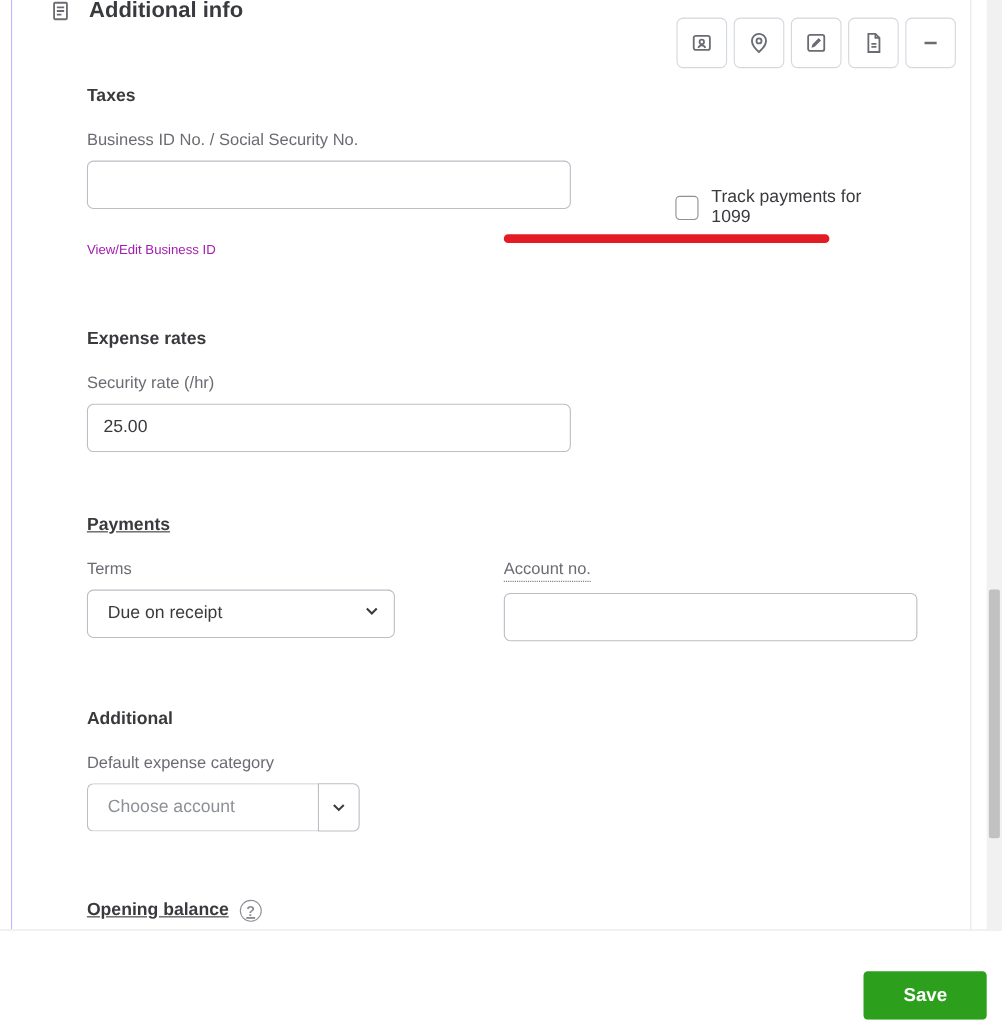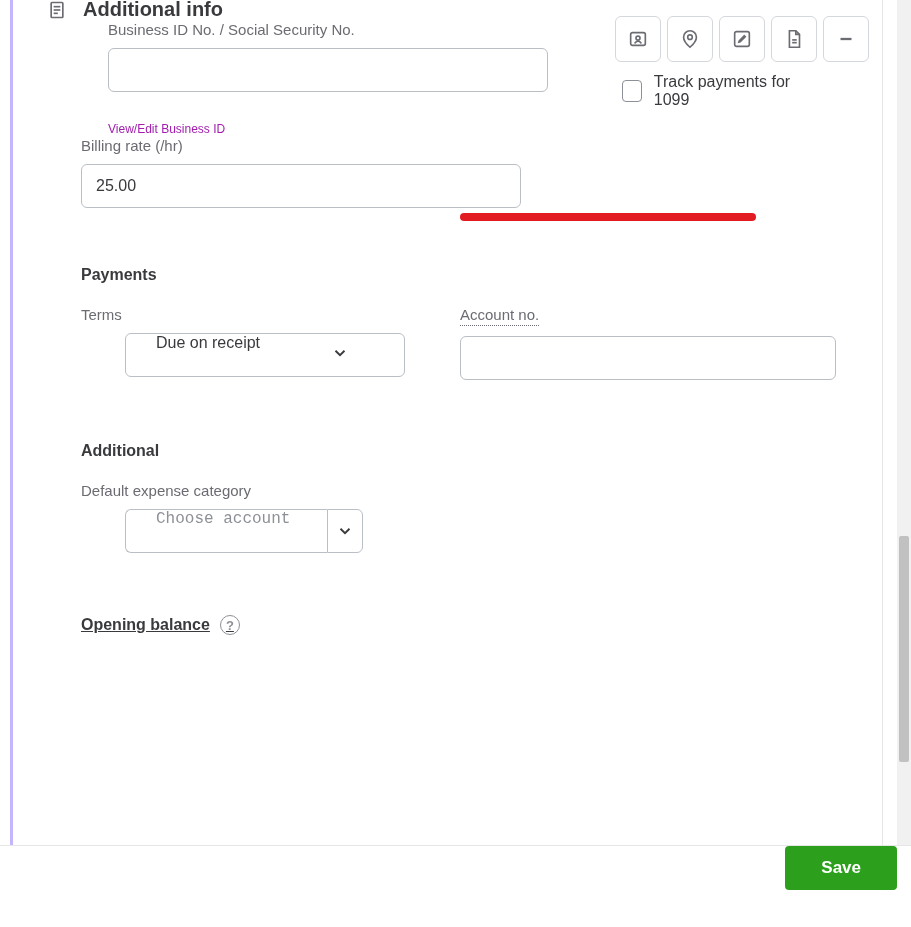--- a/index.html
+++ b/index.html
@@ -11,21 +11,21 @@
       height: 927px;
       position: relative;
       overflow: hidden;
     }
     .scroll-area {
       position: absolute;
       left: 10px;
       right: 28px;
       top: 0;
       bottom: 82px;
-      border-left: 3px solid #c4b5fd;
+      border-left: 1px solid #c4b5fd;
       border-right: 1px solid #e6e6e6;
       background: #fff;
       overflow: hidden;
     }
     .content {
       padding: 0 68px 0 68px;
     }
     .section-header {
       display: flex;
       align-items: center;
@@ -93,21 +93,20 @@
     .link {
       display: inline-block;
       color: #a21caf;
       font-size: 12px;
       margin-top: 30px;
       cursor: pointer;
     }
     .row-inline {
       display: flex;
       align-items: flex-start;
-      margin-left: 27px;
     }
     .checkbox-wrap {
       display: flex;
       align-items: center;
       gap: 12px;
       margin-top: 52px;
       position: relative;
     }
     .checkbox {
       width: 22px;
@@ -137,47 +136,46 @@
     .col { flex: 0 0 auto; }
     .select-wrap {
       position: relative;
       width: 280px;
     }
     .select {
       width: 100%;
       height: 44px;
       border: 1px solid #babec5;
       border-radius: 6px;
-      padding: 0 44px 0 30px;
-      font-size: 16px;
-      color: #393a3d;
-      background: #fff;
-      display: flex;
-      cursor: pointer;
-      margin-left: 44px;
+      padding: 0 44px 0 18px;
+      font-size: 16px;
+      color: #393a3d;
+      background: #fff;
+      display: flex;
+      align-items: center;
+      cursor: pointer;
     }
     .select.placeholder { color: #8d9096; }
     .select-chevron {
       position: absolute;
       right: 12px;
       top: 50%;
       transform: translateY(-50%);
       color: #393a3d;
       pointer-events: none;
     }
     .select-wrap.split .select {
       padding-right: 14px;
       border-right: none;
       border-radius: 6px 0 0 6px;
       width: 238px;
     }
     .select-wrap.split {
       display: flex;
-      width: 282px;
-      font-family: Liberation Mono, monospace;
+      width: 248px;
     }
     .split-btn {
       width: 44px;
       height: 44px;
       border: 1px solid #babec5;
       border-radius: 0 6px 6px 0;
       display: flex;
       align-items: center;
       justify-content: center;
       background: #fff;
@@ -200,21 +198,21 @@
 
     .footer {
       position: absolute;
       left: 0;
       right: 0;
       bottom: 0;
       height: 82px;
       border-top: 1px solid #e6e6e6;
       background: #fff;
       display: flex;
-      align-items: flex-start;
+      align-items: flex-end;
       justify-content: flex-end;
       padding: 0 14px;
     }
     .save-btn {
       background: #2ca01c;
       color: #fff;
       border: none;
       border-radius: 4px;
       height: 44px;
       padding: 0 36px;
@@ -266,41 +264,43 @@
           <rect x="5" y="3" width="14" height="18" rx="1"></rect>
           <line x1="8" y1="8" x2="16" y2="8"></line>
           <line x1="8" y1="12" x2="16" y2="12"></line>
           <line x1="8" y1="16" x2="13" y2="16"></line>
         </svg>
       </span>
       <h2>Additional info</h2>
     </div>
 
     
+    <h3 class="sub">Taxes</h3>
 
     <div style="position:relative;">
       <div class="row-inline">
         <div>
           <label class="field-label">Business ID No. / Social Security No.</label>
           <input type="text" class="text-input" value="" style="">
           <span class="link">View/Edit Business ID</span>
         </div>
         <div class="checkbox-wrap">
           <span class="checkbox"></span>
           <span class="checkbox-label">Track payments for 1099</span>
         </div>
       </div>
     </div>
 
     
-    <label class="field-label">Billing rate (/hr)</label>
+    <h3 class="sub" style="margin-top:64px;">Expense rates</h3>
+    <label class="field-label">Security rate (/hr)</label>
     <input type="text" class="text-input" value="25.00" style="">
 
     
-    <h3 class="sub" style="margin-top:58px;">Payments</h3>
+    <h3 class="sub" style="margin-top:58px;text-decoration:underline;">Payments</h3>
     <div class="two-col">
       <div class="col">
         <label class="field-label">Terms</label>
         <div class="select-wrap">
           <div class="select">
               <span>Due on receipt</span>
             </div>
           <span class="select-chevron">
             <svg width="18" height="18" viewBox="0 0 24 24" fill="none" stroke="currentColor" stroke-width="2.5">
                 <polyline points="6 9 12 15 18 9"></polyline>

